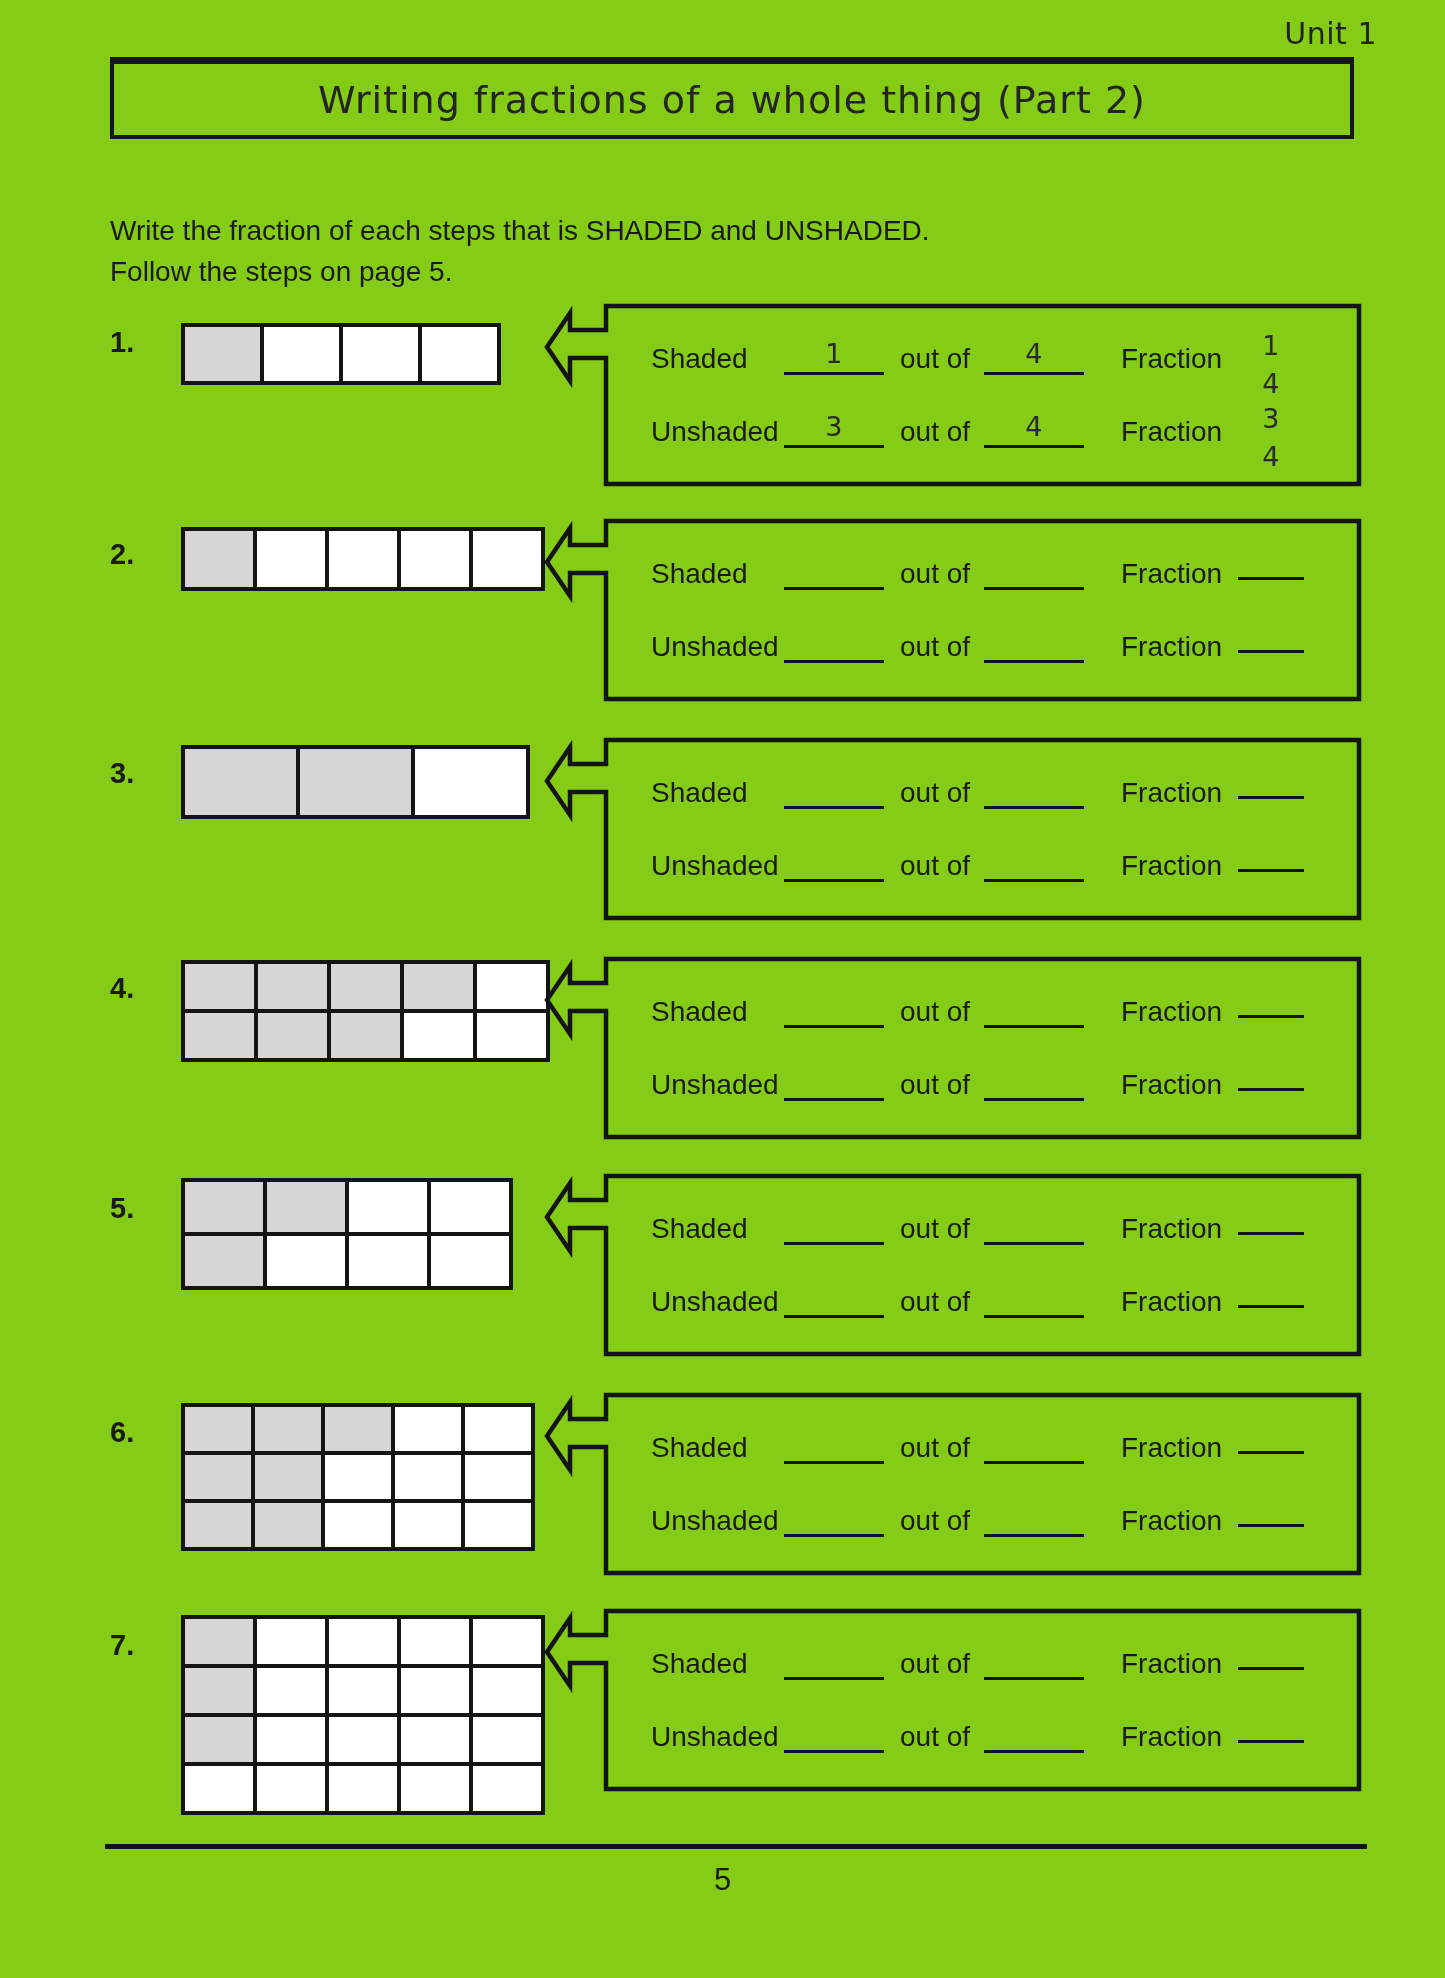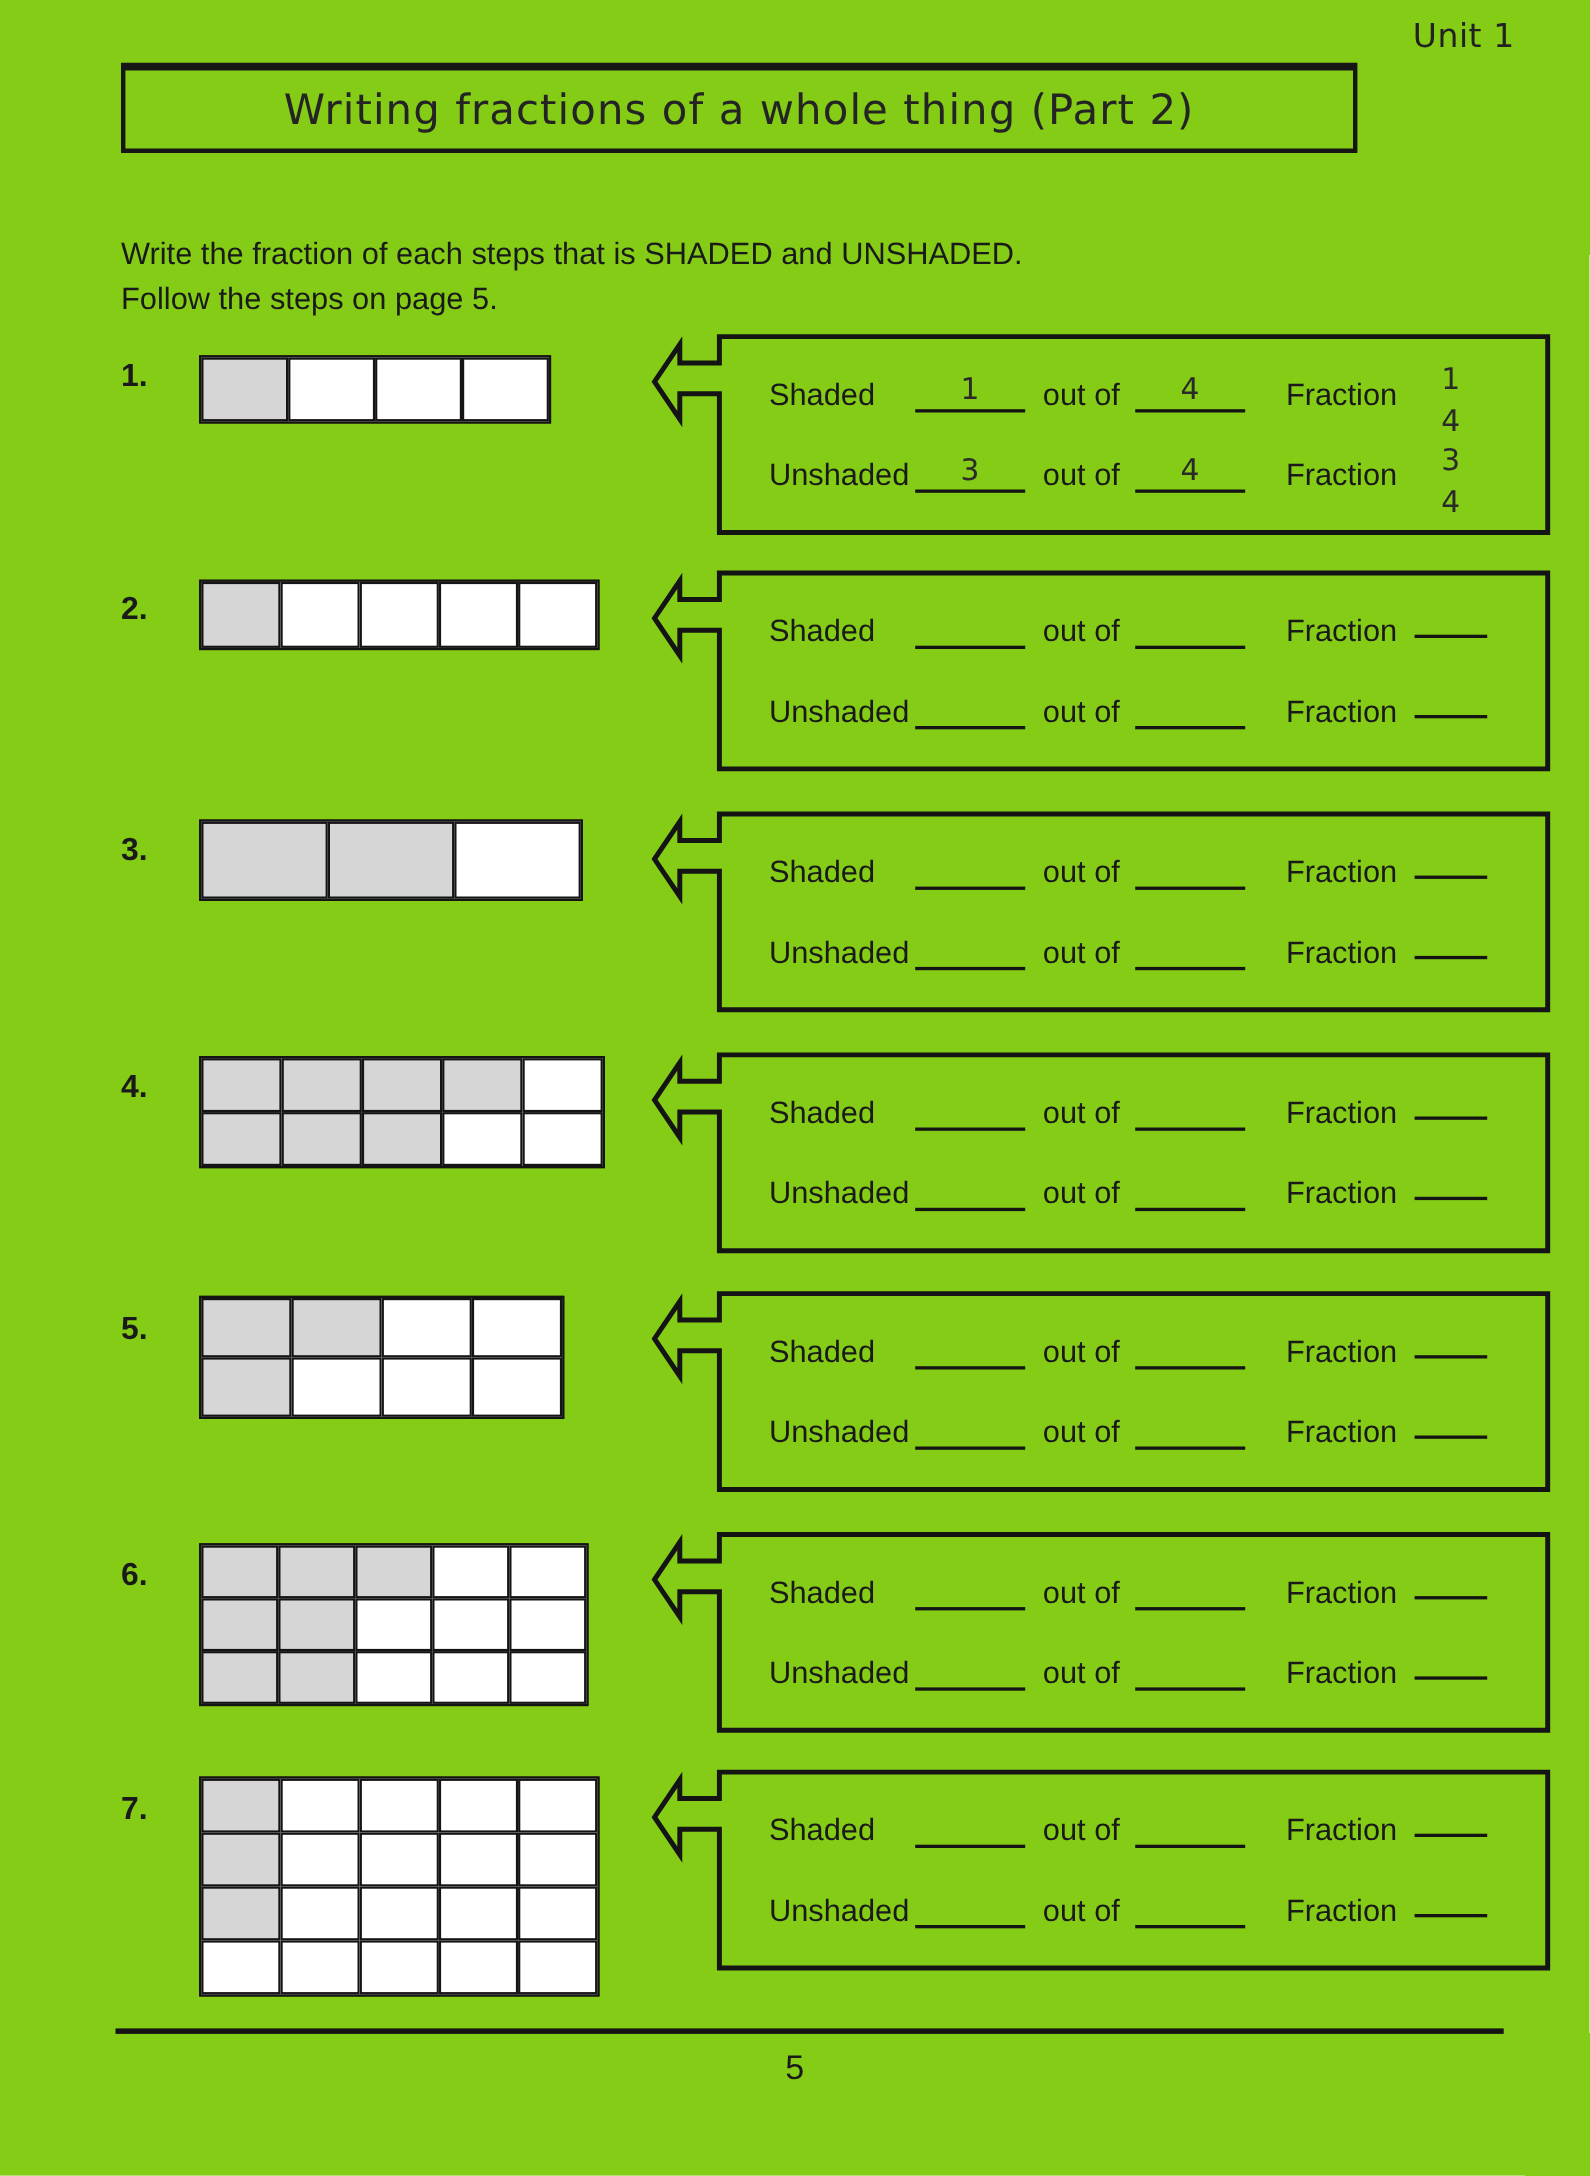--- a/index.html
+++ b/index.html
@@ -12,42 +12,42 @@
     overflow:hidden;
   }
   .hand { font-family:"DejaVu Sans", sans-serif; letter-spacing:0.5px; }
 
   
   #unit-label {
     position:absolute; top:16px; right:68px;
     font-size:30px; color:#222;
   }
   #title-box {
-    position:absolute; left:110px; top:57px; width:1124px; height:82px;
+    position:absolute; left:110px; top:57px; width:1244px; height:82px;
     border:4px solid #161616; border-top-width:7px;
     box-sizing:border-box;
     display:flex; align-items:center; justify-content:center;
   }
   #title-text { font-size:38px; color:#242424; letter-spacing:1px; }
 
   #instructions { position:absolute; left:110px; top:210px; font-size:28px; line-height:41px; }
 
   
   .problem-number { position:absolute; left:110px; font-size:29px; font-weight:bold; }
   .shape {
     position:absolute; left:181px;
     display:grid;
     border:2px solid #141414;
     background:#141414;
     grid-gap:0;
   }
   .cell { background:#ffffff; border:2px solid #141414; box-sizing:border-box; }
   .cell.shaded { background:#d6d6d6; }
 
-  .answer-box { position:absolute; left:592px; width:820px; height:227px; }
+  .answer-box { position:absolute; left:544px; width:820px; height:227px; }
   .answer-box svg { position:absolute; left:0; top:0; }
   .box-content { position:absolute; left:107px; top:0; right:12px; bottom:0; }
   .ans-row { position:absolute; left:0; right:0; height:36px; display:flex; align-items:flex-end; font-size:28px; }
   .ans-row.row-shaded { top:36px; }
   .ans-row.row-unshaded { top:109px; }
   .row-label { display:inline-block; width:133px; }
   .blank {
     display:inline-block; width:100px; border-bottom:3px solid #141414;
     text-align:center; height:34px; line-height:32px;
   }

